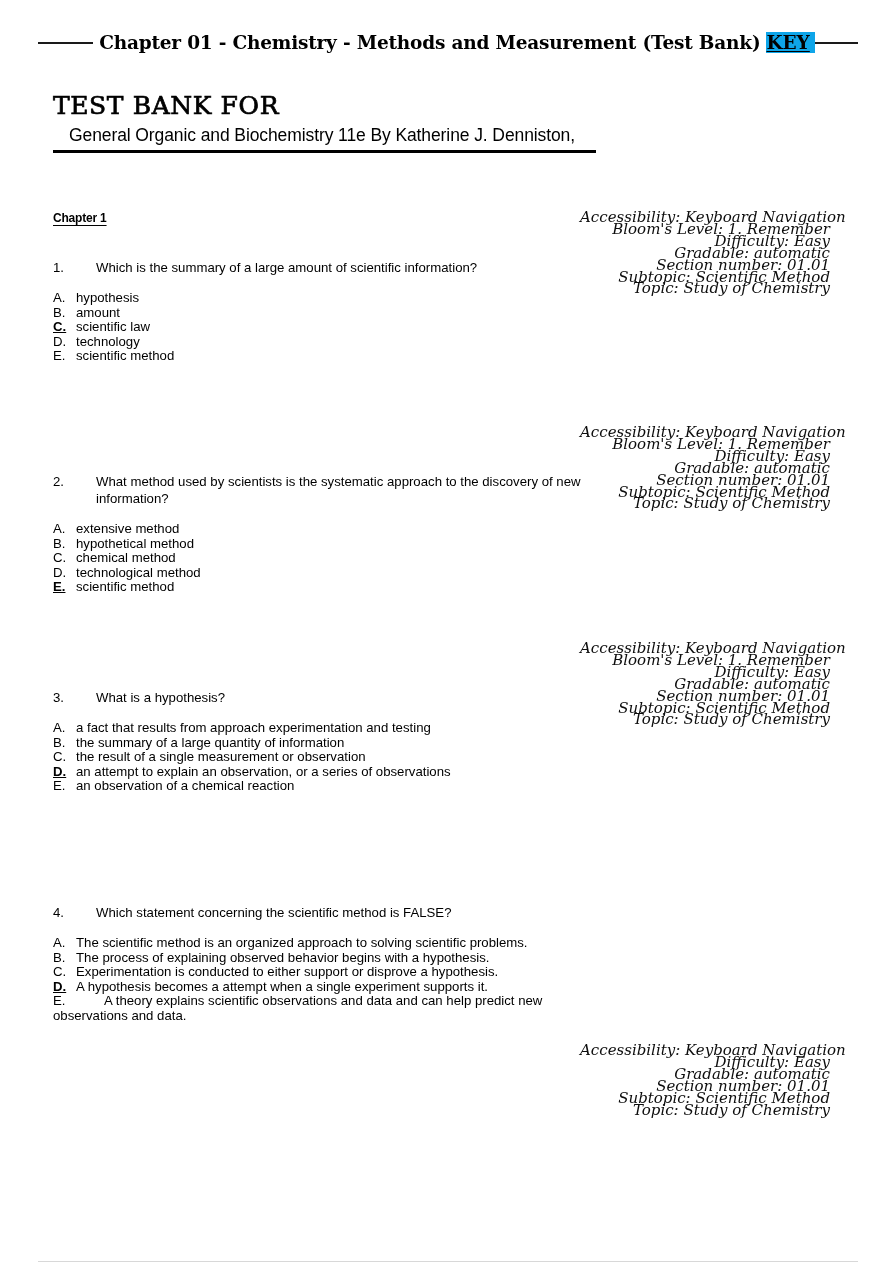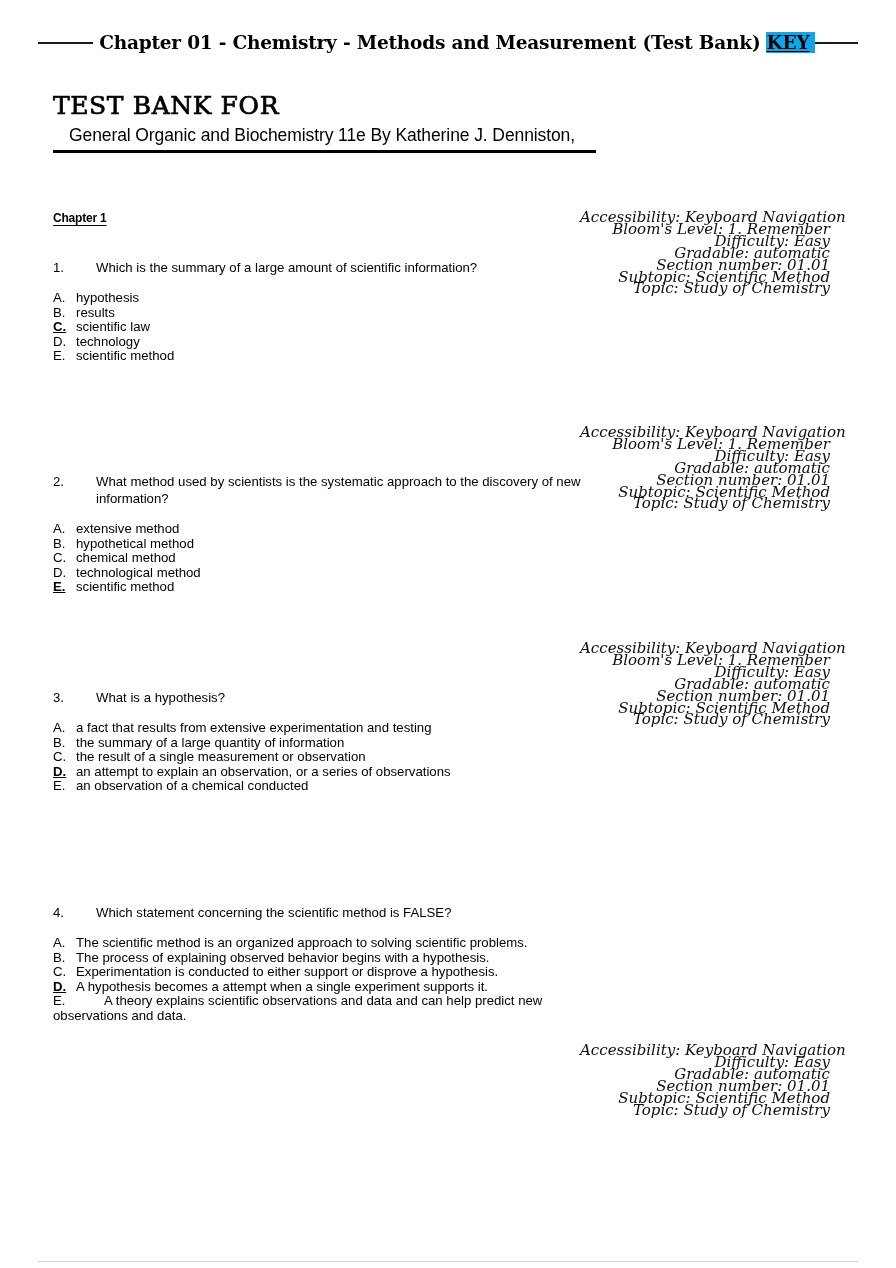--- a/index.html
+++ b/index.html
@@ -213,21 +213,21 @@
         <span class="q-num">1.</span>
         <span class="q-text">Which is the summary of a large amount of scientific information?</span>
       </div>
       <div class="q-options">
         <div class="opt">
           <span class="opt-label">A.</span>
           <span class="opt-text">hypothesis</span>
         </div>
         <div class="opt">
           <span class="opt-label">B.</span>
-          <span class="opt-text">results</span>
+          <span class="opt-text">amount</span>
         </div>
         <div class="opt correct">
           <span class="opt-label">C.</span>
           <span class="opt-text">scientific law</span>
         </div>
         <div class="opt">
           <span class="opt-label">D.</span>
           <span class="opt-text">technology</span>
         </div>
         <div class="opt">
@@ -283,37 +283,37 @@
       <div class="meta-line">Topic: Study of Chemistry</div>
     </div>
     <div class="question-block" style="top: 689px;">
       <div class="q-stem">
         <span class="q-num">3.</span>
         <span class="q-text">What is a hypothesis?</span>
       </div>
       <div class="q-options">
         <div class="opt">
           <span class="opt-label">A.</span>
-          <span class="opt-text">a fact that results from extensive experimentation and testing</span>
+          <span class="opt-text">a fact that results from approach experimentation and testing</span>
         </div>
         <div class="opt">
           <span class="opt-label">B.</span>
           <span class="opt-text">the summary of a large quantity of information</span>
         </div>
         <div class="opt">
           <span class="opt-label">C.</span>
           <span class="opt-text">the result of a single measurement or observation</span>
         </div>
         <div class="opt correct">
           <span class="opt-label">D.</span>
           <span class="opt-text">an attempt to explain an observation, or a series of observations</span>
         </div>
         <div class="opt">
           <span class="opt-label">E.</span>
-          <span class="opt-text">an observation of a chemical conducted</span>
+          <span class="opt-text">an observation of a chemical reaction</span>
         </div>
       </div>
     </div>
     <div class="meta-block" style="top: 643px;">
       <div class="meta-line">Accessibility: Keyboard Navigation</div>
       <div class="meta-line">Bloom's Level: 1. Remember</div>
       <div class="meta-line">Difficulty: Easy</div>
       <div class="meta-line">Gradable: automatic</div>
       <div class="meta-line">Section number: 01.01</div>
       <div class="meta-line">Subtopic: Scientific Method</div>

